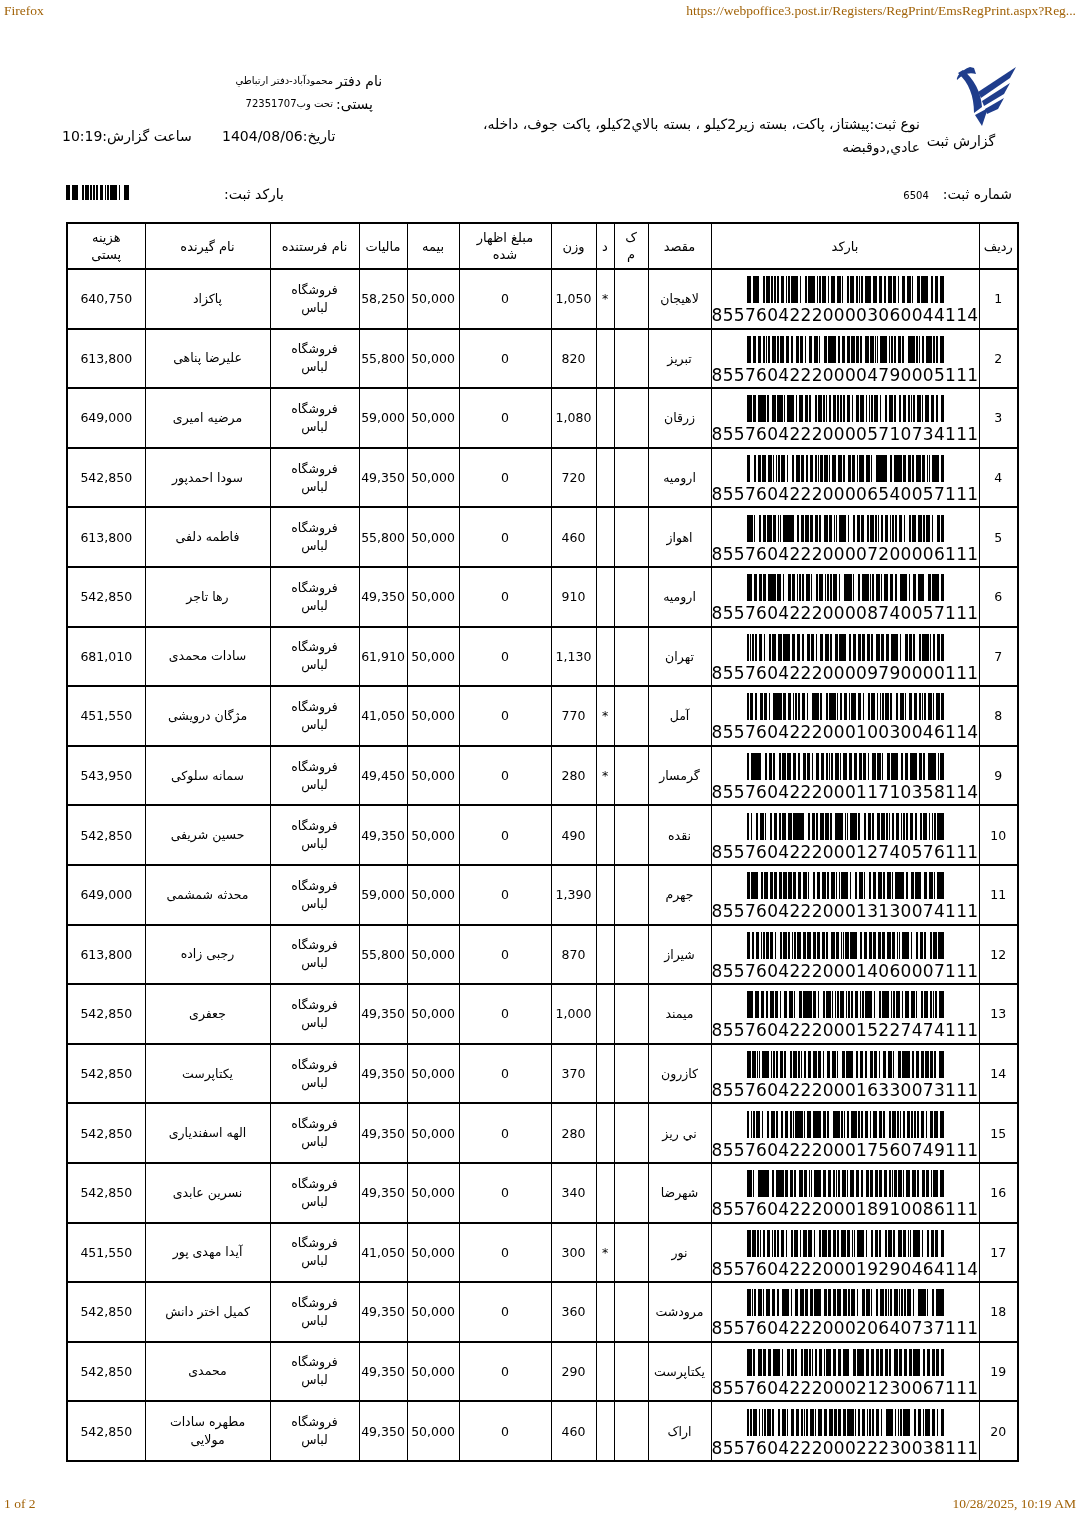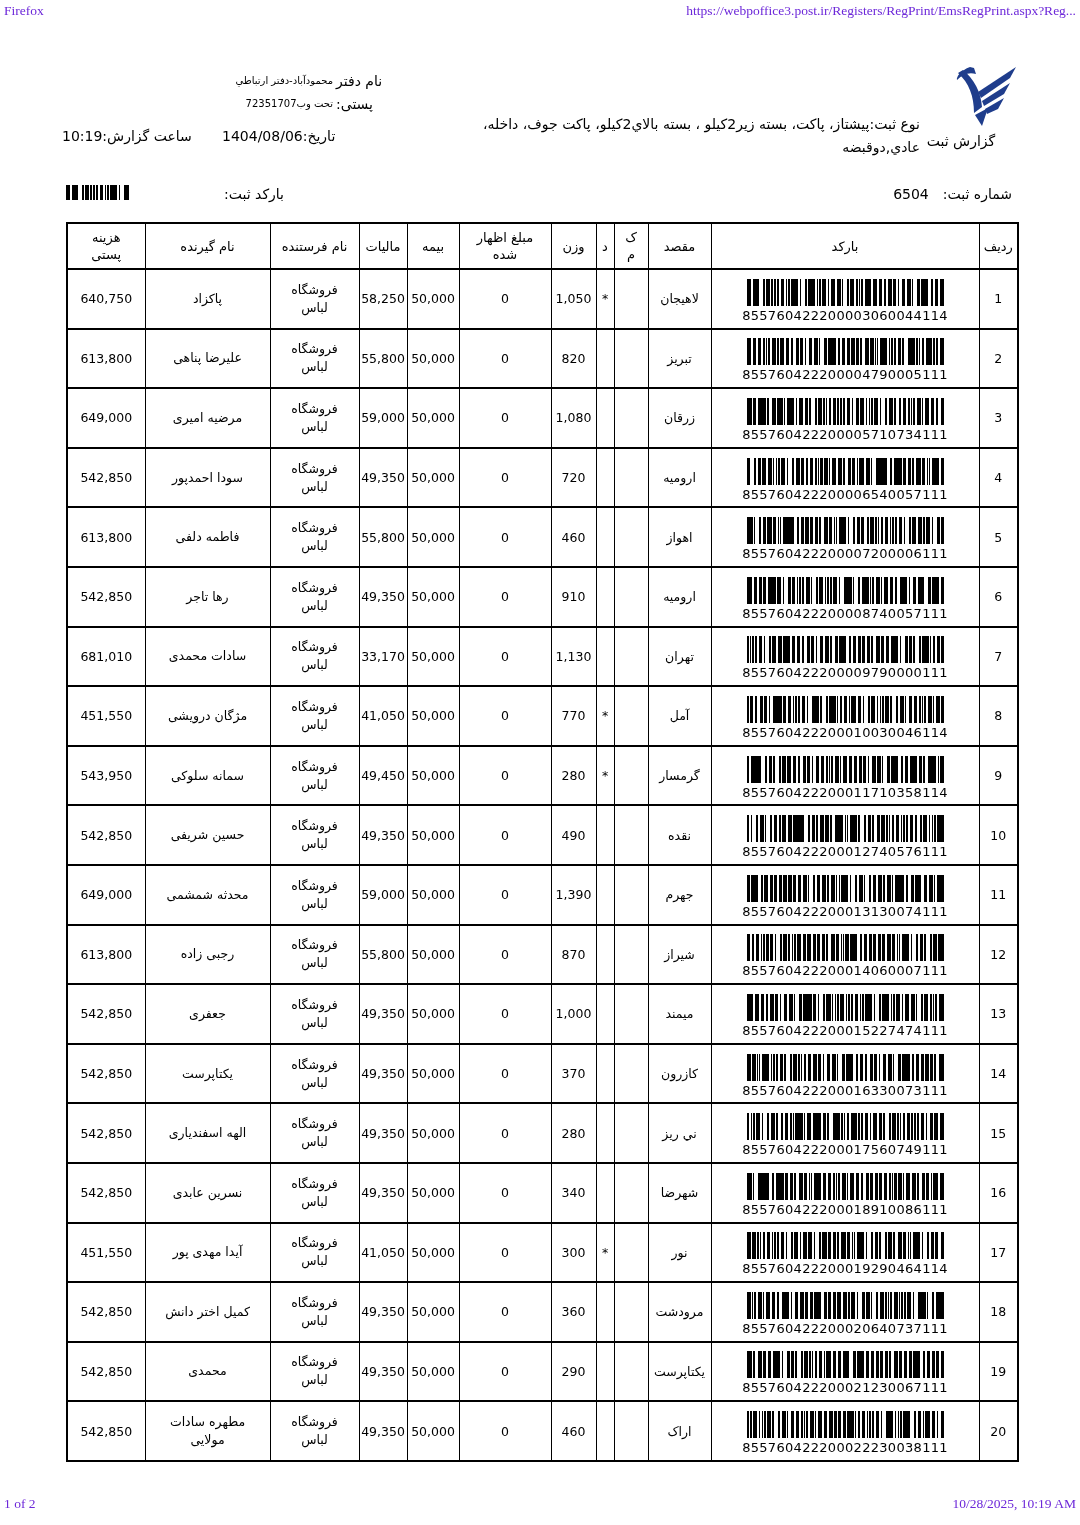--- a/index.html
+++ b/index.html
@@ -4,37 +4,37 @@
 <style>
   * { box-sizing: border-box; margin: 0; padding: 0; }
   html, body { background: #fff; }
   body {
     width: 1080px; height: 1525px; position: relative;
     font-family: "DejaVu Sans", sans-serif; color: #000;
     overflow: hidden;
   }
   .abs { position: absolute; }
   
-  .chrome { font-family: "Liberation Serif", serif; font-size: 13.5px; color: #6d28d9; }
+  .chrome { font-family: "Liberation Serif", serif; font-size: 13.5px; color: #a16207; }
   #browser-app   { left: 4px;  top: 3px; }
   #browser-url   { right: 4px; top: 3px; }
   #footer-page   { left: 4px;  top: 1496px; }
   #footer-dt     { right: 4px; top: 1496px; }
 
   
   #post-logo { left: 948px; top: 63px; width: 72px; height: 64px; }
   #report-label { left: 914px; top: 133px; width: 94px; text-align: center; font-size: 14px; direction: rtl; }
   #office-labels { left: 336px; top: 70px; width: 66px; direction: rtl; text-align: left; font-size: 14px; line-height: 22.5px; }
   #office-values { left: 168px; top: 70px; width: 165px; direction: rtl; text-align: right; font-size: 10px; line-height: 22.5px; }
   #type-block { left: 398px; top: 113px; width: 522px; direction: rtl; text-align: right; font-size: 14px; line-height: 23px; }
   #date-label { left: 222px; top: 128px; direction: rtl; font-size: 14px; }
   #time-label { left: 62px;  top: 128px; direction: rtl; font-size: 14px; }
 
   #reg-no-row { right: 68px; top: 186px; direction: rtl; font-size: 14px; white-space: nowrap; }
-  #reg-no-row .val { margin-right: 14px; font-size: 14px; }
+  #reg-no-row .val { margin-right: 14px; font-size: 10px; }
   #bc-label { left: 224px; top: 186px; direction: rtl; font-size: 14px; }
 
   .bars {
     background-color: #fff;
     border-left: 2px solid #000; border-right: 3px solid #000;
     background-image:
       repeating-linear-gradient(90deg,#000 0 2px,rgba(0,0,0,0) 2px 4px,#000 4px 7px,rgba(0,0,0,0) 7px 9px,#000 9px 10px,rgba(0,0,0,0) 10px 14px),
       repeating-linear-gradient(90deg,#000 0 1px,rgba(0,0,0,0) 1px 5px,#000 5px 7px,rgba(0,0,0,0) 7px 8px,#000 8px 9px,rgba(0,0,0,0) 9px 17px),
       repeating-linear-gradient(90deg,rgba(0,0,0,0) 0 6px,#000 6px 8px,rgba(0,0,0,0) 8px 19px);
   }
@@ -46,21 +46,21 @@
   table.reg-table { border: 2.5px solid #000; }
   .reg-table th, .reg-table td {
     border: 1px solid #000; border-top-width: 2px; border-bottom-width: 2px;
     text-align: center; vertical-align: middle; font-weight: normal;
     overflow: hidden;
   }
   .reg-table thead th { height: 46px; font-size: 13px; line-height: 17px; white-space: pre-line; padding: 0 2px; }
   .reg-table tbody td { height: 59.6px; font-size: 12.5px; }
   td.c-barcode { padding-top: 2px; }
   td.c-barcode .bars { width: 197px; height: 27px; margin: 2px auto 0; }
-  td.c-barcode .bc-num { margin-top: 2px; text-align: center; font-size: 13px; letter-spacing: 0.3px; direction: ltr; }
+  td.c-barcode .bc-num { margin-top: 2px; text-align: center; font-size: 17px; letter-spacing: 0.3px; direction: ltr; }
   td.c-dest { font-size: 12px; padding: 0 1px; }
   td.c-sender, td.c-receiver { font-size: 12.5px; line-height: 18px; padding: 0 10px; }
   td.c-d { font-size: 14px; }
   td.c-weight, td.c-declared, td.c-insurance, td.c-tax, td.c-cost { font-size: 12.5px; }
 </style>
 </head>
 <body>
 
 <div class="abs chrome" id="browser-app">Firefox</div>
 <div class="abs chrome" id="browser-url">https://webpoffice3.post.ir/Registers/RegPrint/EmsRegPrint.aspx?Reg...</div>
@@ -250,21 +250,21 @@
     <td class="c-barcode">
       <div class="bars" style="background-position: 30px 0px, 54px 0px, 18px 0px;"></div>
       <div class="bc-num">855760422200009790000111</div>
     </td>
     <td class="c-dest">تهران</td>
     <td class="c-km"></td>
     <td class="c-d"></td>
     <td class="c-weight">1,130</td>
     <td class="c-declared">0</td>
     <td class="c-insurance">50,000</td>
-    <td class="c-tax">33,170</td>
+    <td class="c-tax">61,910</td>
     <td class="c-sender">فروشگاه لباس</td>
     <td class="c-receiver">سادات محمدی</td>
     <td class="c-cost">681,010</td>
   </tr>
 
   <tr>
     <td class="c-radif">8</td>
     <td class="c-barcode">
       <div class="bars" style="background-position: 35px 0px, 63px 0px, 21px 0px;"></div>
       <div class="bc-num">855760422200010030046114</div>

